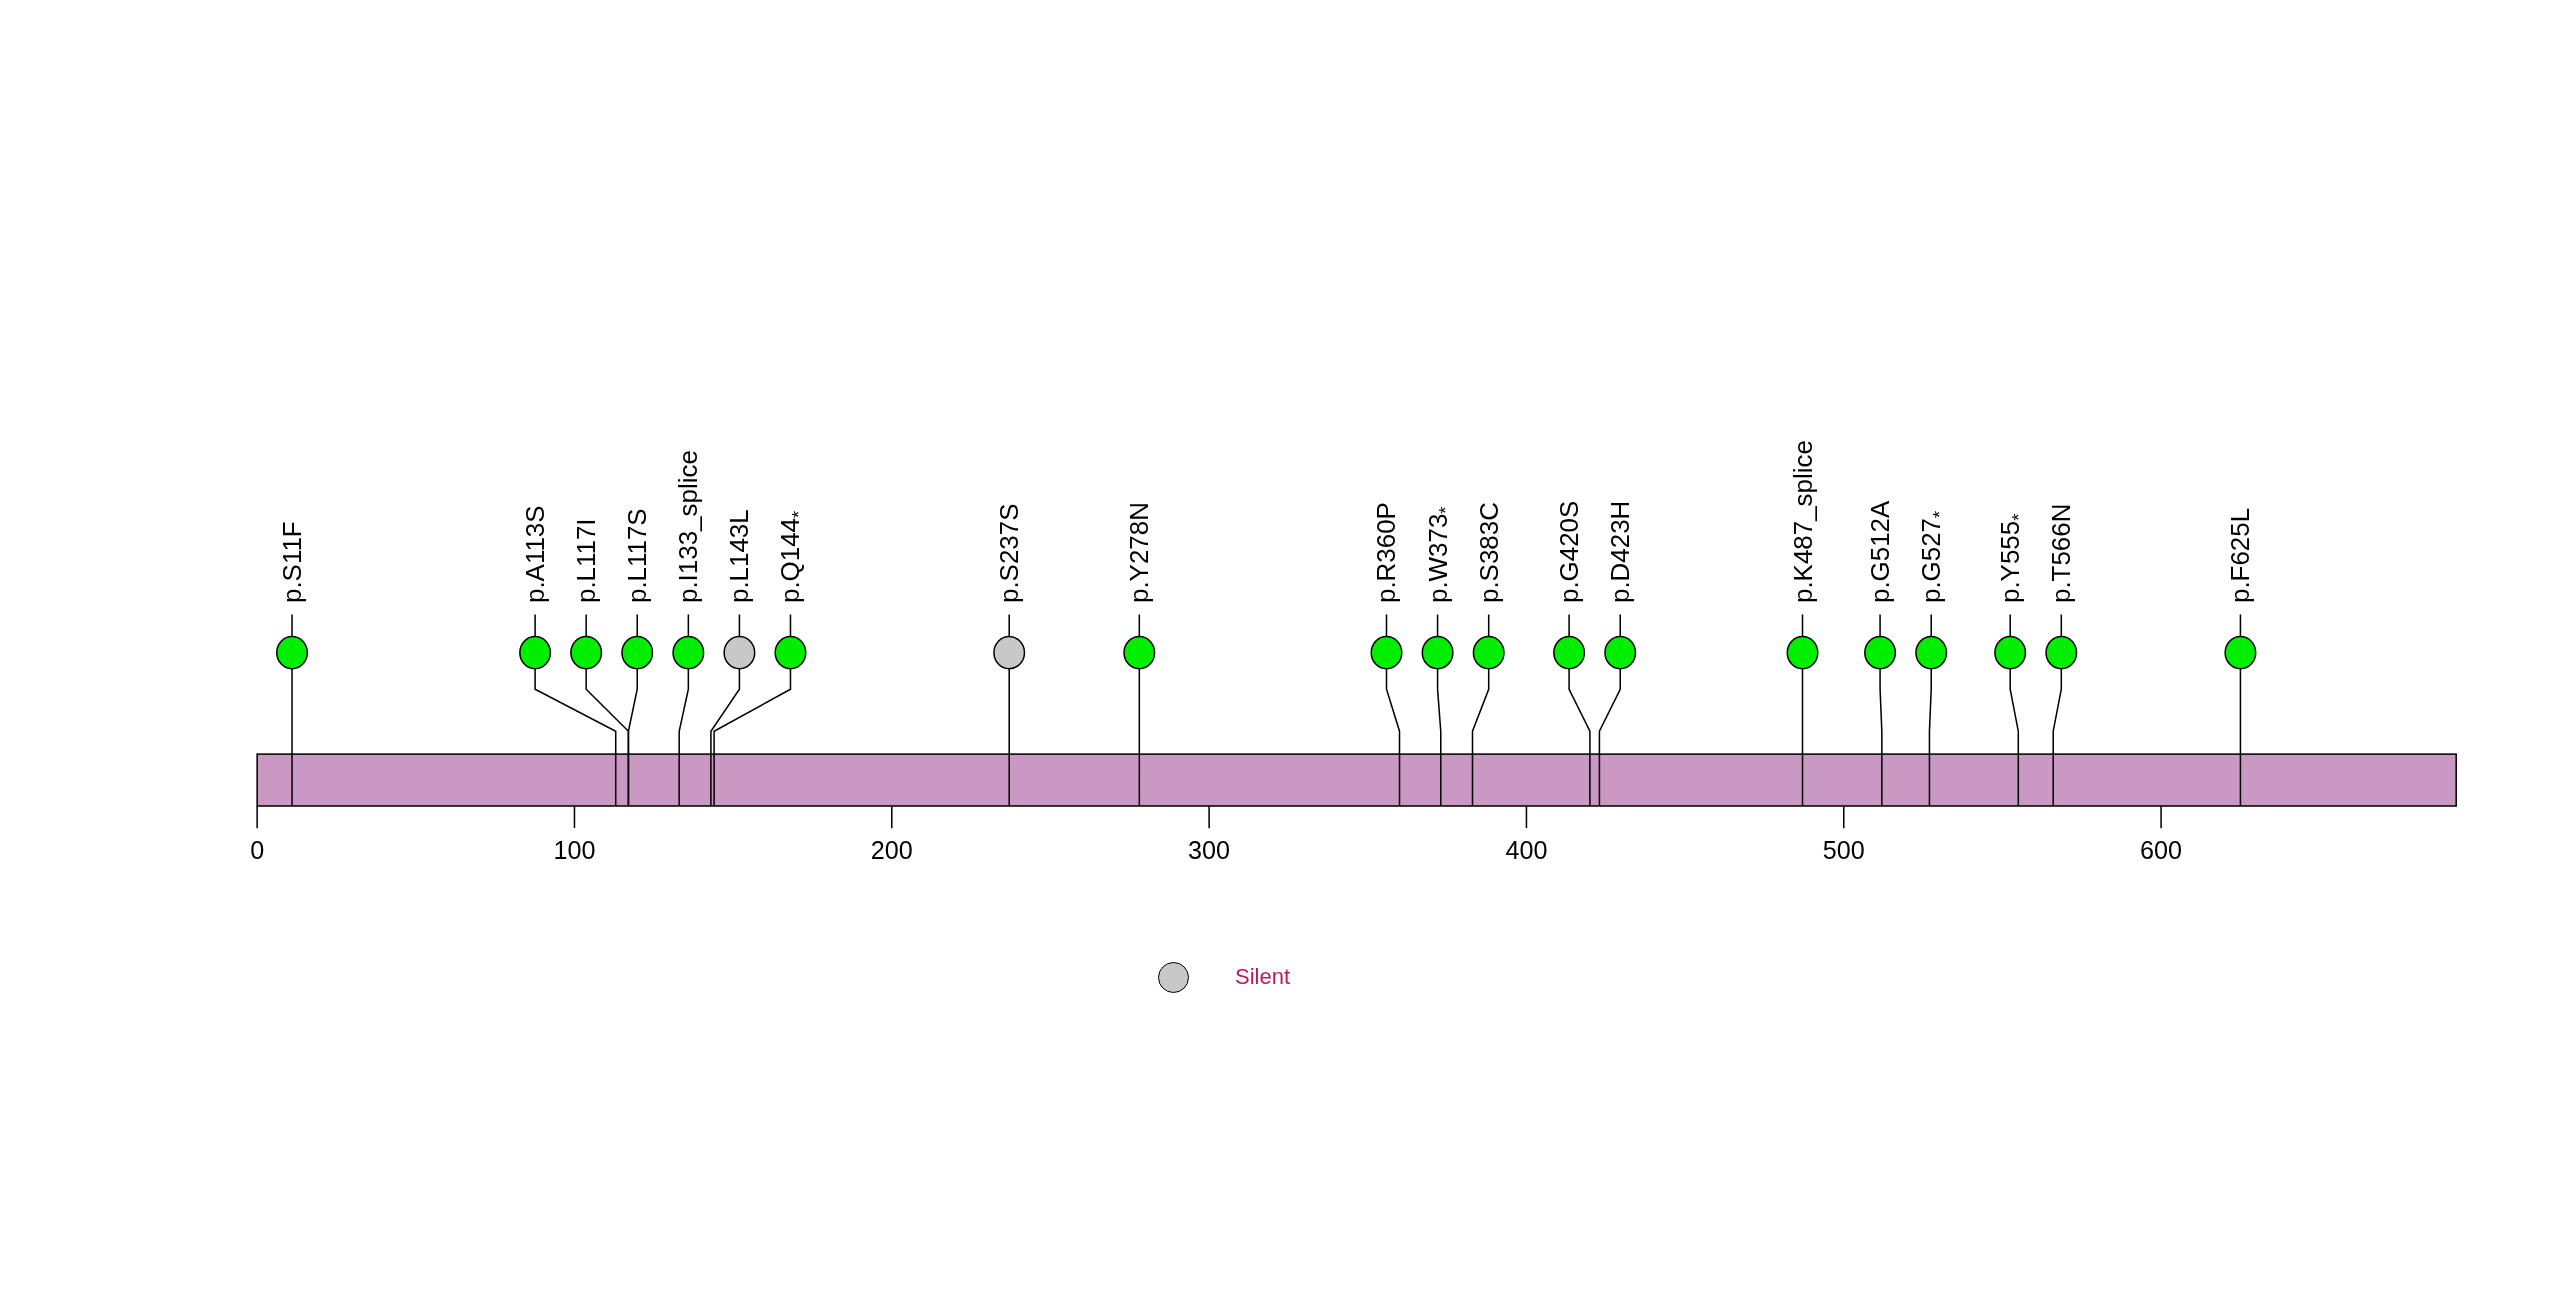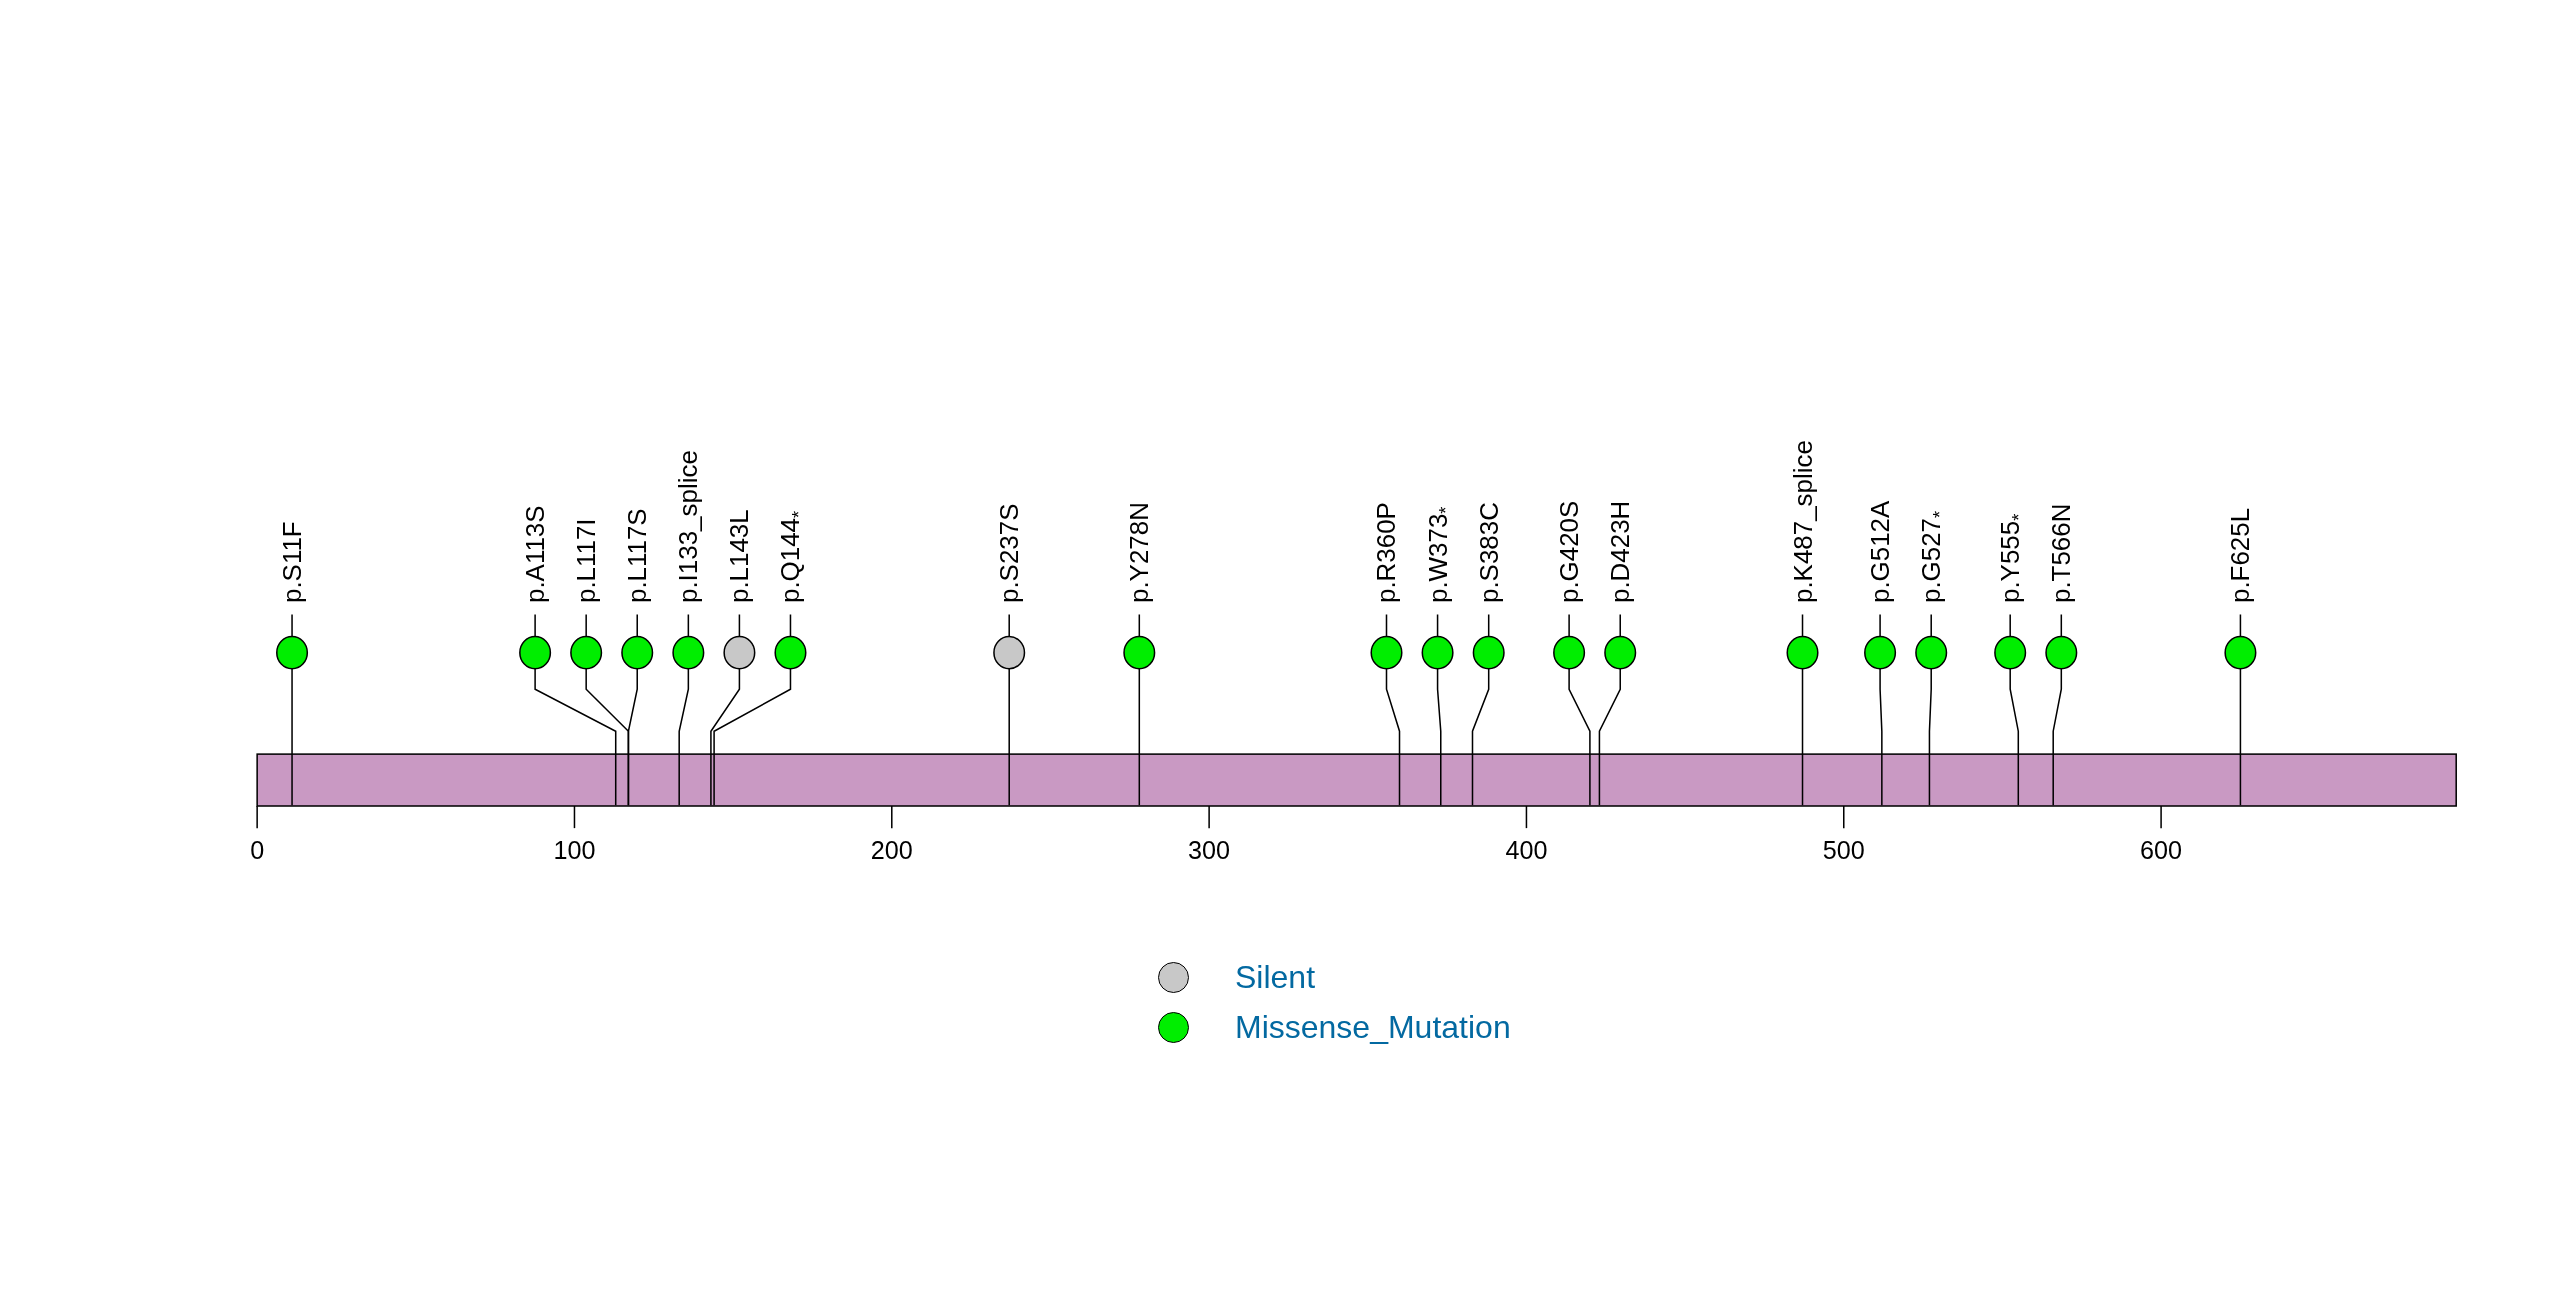--- a/index.html
+++ b/index.html
@@ -28,22 +28,22 @@
     align-items:center;
   }
   .legend-swatch{
     width:29px;height:29px;
     border:1.5px solid #000000;
     border-radius:50%;
     flex:0 0 auto;
   }
   .legend-text{
     margin-left:46px;
-    font-size:32px;
-    color:#0369a1;
+    font-size:22px;
+    color:#be185d;
     white-space:nowrap;
   }
 </style>
 </head>
 <body>
 
 <div id="figure">
   <svg id="plot-svg" width="2576" height="1290" viewBox="0 0 3376 1690">
       <rect x="337" y="988" width="2882" height="68" fill="#c999c3" stroke="#000000" stroke-width="2"></rect>
       <line x1="337" y1="1056" x2="337" y2="1085" stroke="#000" stroke-width="2"></line>
@@ -119,19 +119,15 @@
       <ellipse cx="2701.468253968254" cy="855" rx="20" ry="21" fill="#00ee00" stroke="#000" stroke-width="2"></ellipse>
       <text transform="translate(2701.468253968254,790) rotate(-90)" text-anchor="start" dominant-baseline="central" font-size="34">p.T566N</text>
       <ellipse cx="2936.2063492063494" cy="855" rx="20" ry="21" fill="#00ee00" stroke="#000" stroke-width="2"></ellipse>
       <text transform="translate(2936.2063492063494,790) rotate(-90)" text-anchor="start" dominant-baseline="central" font-size="34">p.F625L</text>
     </svg>
   <div id="legend">
       <div class="legend-row">
         <span class="legend-swatch" style="background: rgb(200, 200, 200);"></span>
         <span class="legend-text">Silent</span>
       </div>
-      <div class="legend-row">
-        <span class="legend-swatch" style="background: rgb(0, 238, 0);"></span>
-        <span class="legend-text">Missense_Mutation</span>
-      </div>
     </div>
 </div>
 
 
 </body></html>

